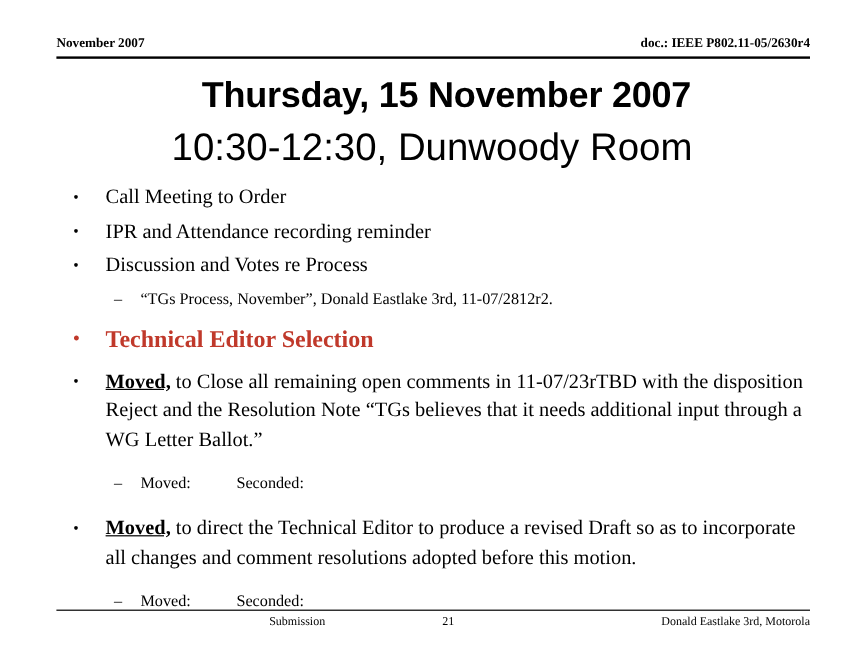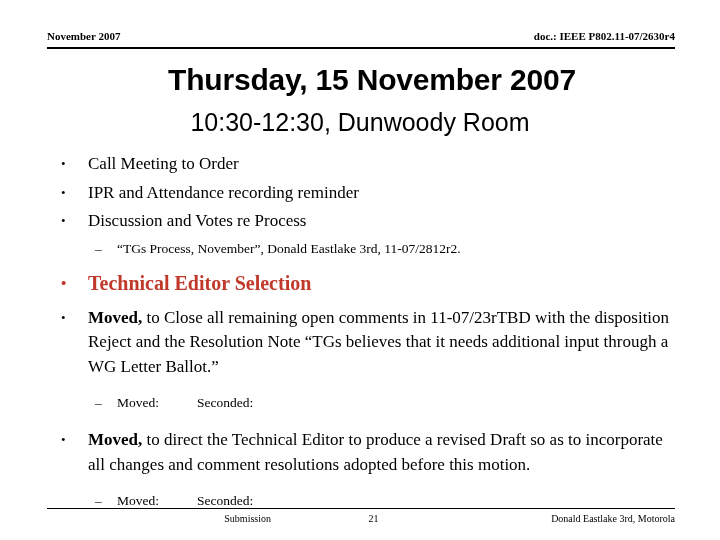--- a/index.html
+++ b/index.html
@@ -66,21 +66,21 @@
     letter-spacing: -0.2px;
   }
   .subtitle {
     position: absolute;
     left: 36px;
     top: 107px;
     width: 648px;
     text-align: center;
     font-family: "Liberation Sans", "DejaVu Sans", sans-serif;
     font-weight: normal;
-    font-size: 25px;
+    font-size: 32px;
     line-height: 30px;
     color: #000000;
   }
 
   
   .body {
     position: absolute;
     left: 47px;
     top: 152px;
     width: 630px;
@@ -113,21 +113,21 @@
   .bullet.red > .marker {
     font-size: 15px;
     line-height: 27px;
   }
 
   .bullet.motion {
     font-size: 17px;
     line-height: 24.5px;
     margin-bottom: 2px;
   }
-  .bullet.motion .lead { font-weight: bold; }
+  .bullet.motion .lead { font-weight: bold; text-decoration: underline; }
 
   .subbullet {
     position: relative;
     padding-left: 70px;
     font-size: 13.5px;
     line-height: 20px;
     margin-top: 6px;
     margin-bottom: 6px;
     color: #000000;
   }
@@ -174,21 +174,21 @@
   .footer-right { width: 33%; text-align: right; }
 </style>
 </head>
 <body>
 
 <div class="slide">
 
   <div class="header">
     <div class="header-row">
       <span class="header-left">November 2007</span>
-      <span class="header-right">doc.: IEEE P802.11-07/2630r4</span>
+      <span class="header-right">doc.: IEEE P802.11-05/2630r4</span>
     </div>
     <div class="header-rule"></div>
   </div>
 
   <div class="title">Thursday, 15 November 2007</div>
   <div class="subtitle">10:30-12:30, Dunwoody Room</div>
 
   <div class="body">
 
     <div class="bullet">

